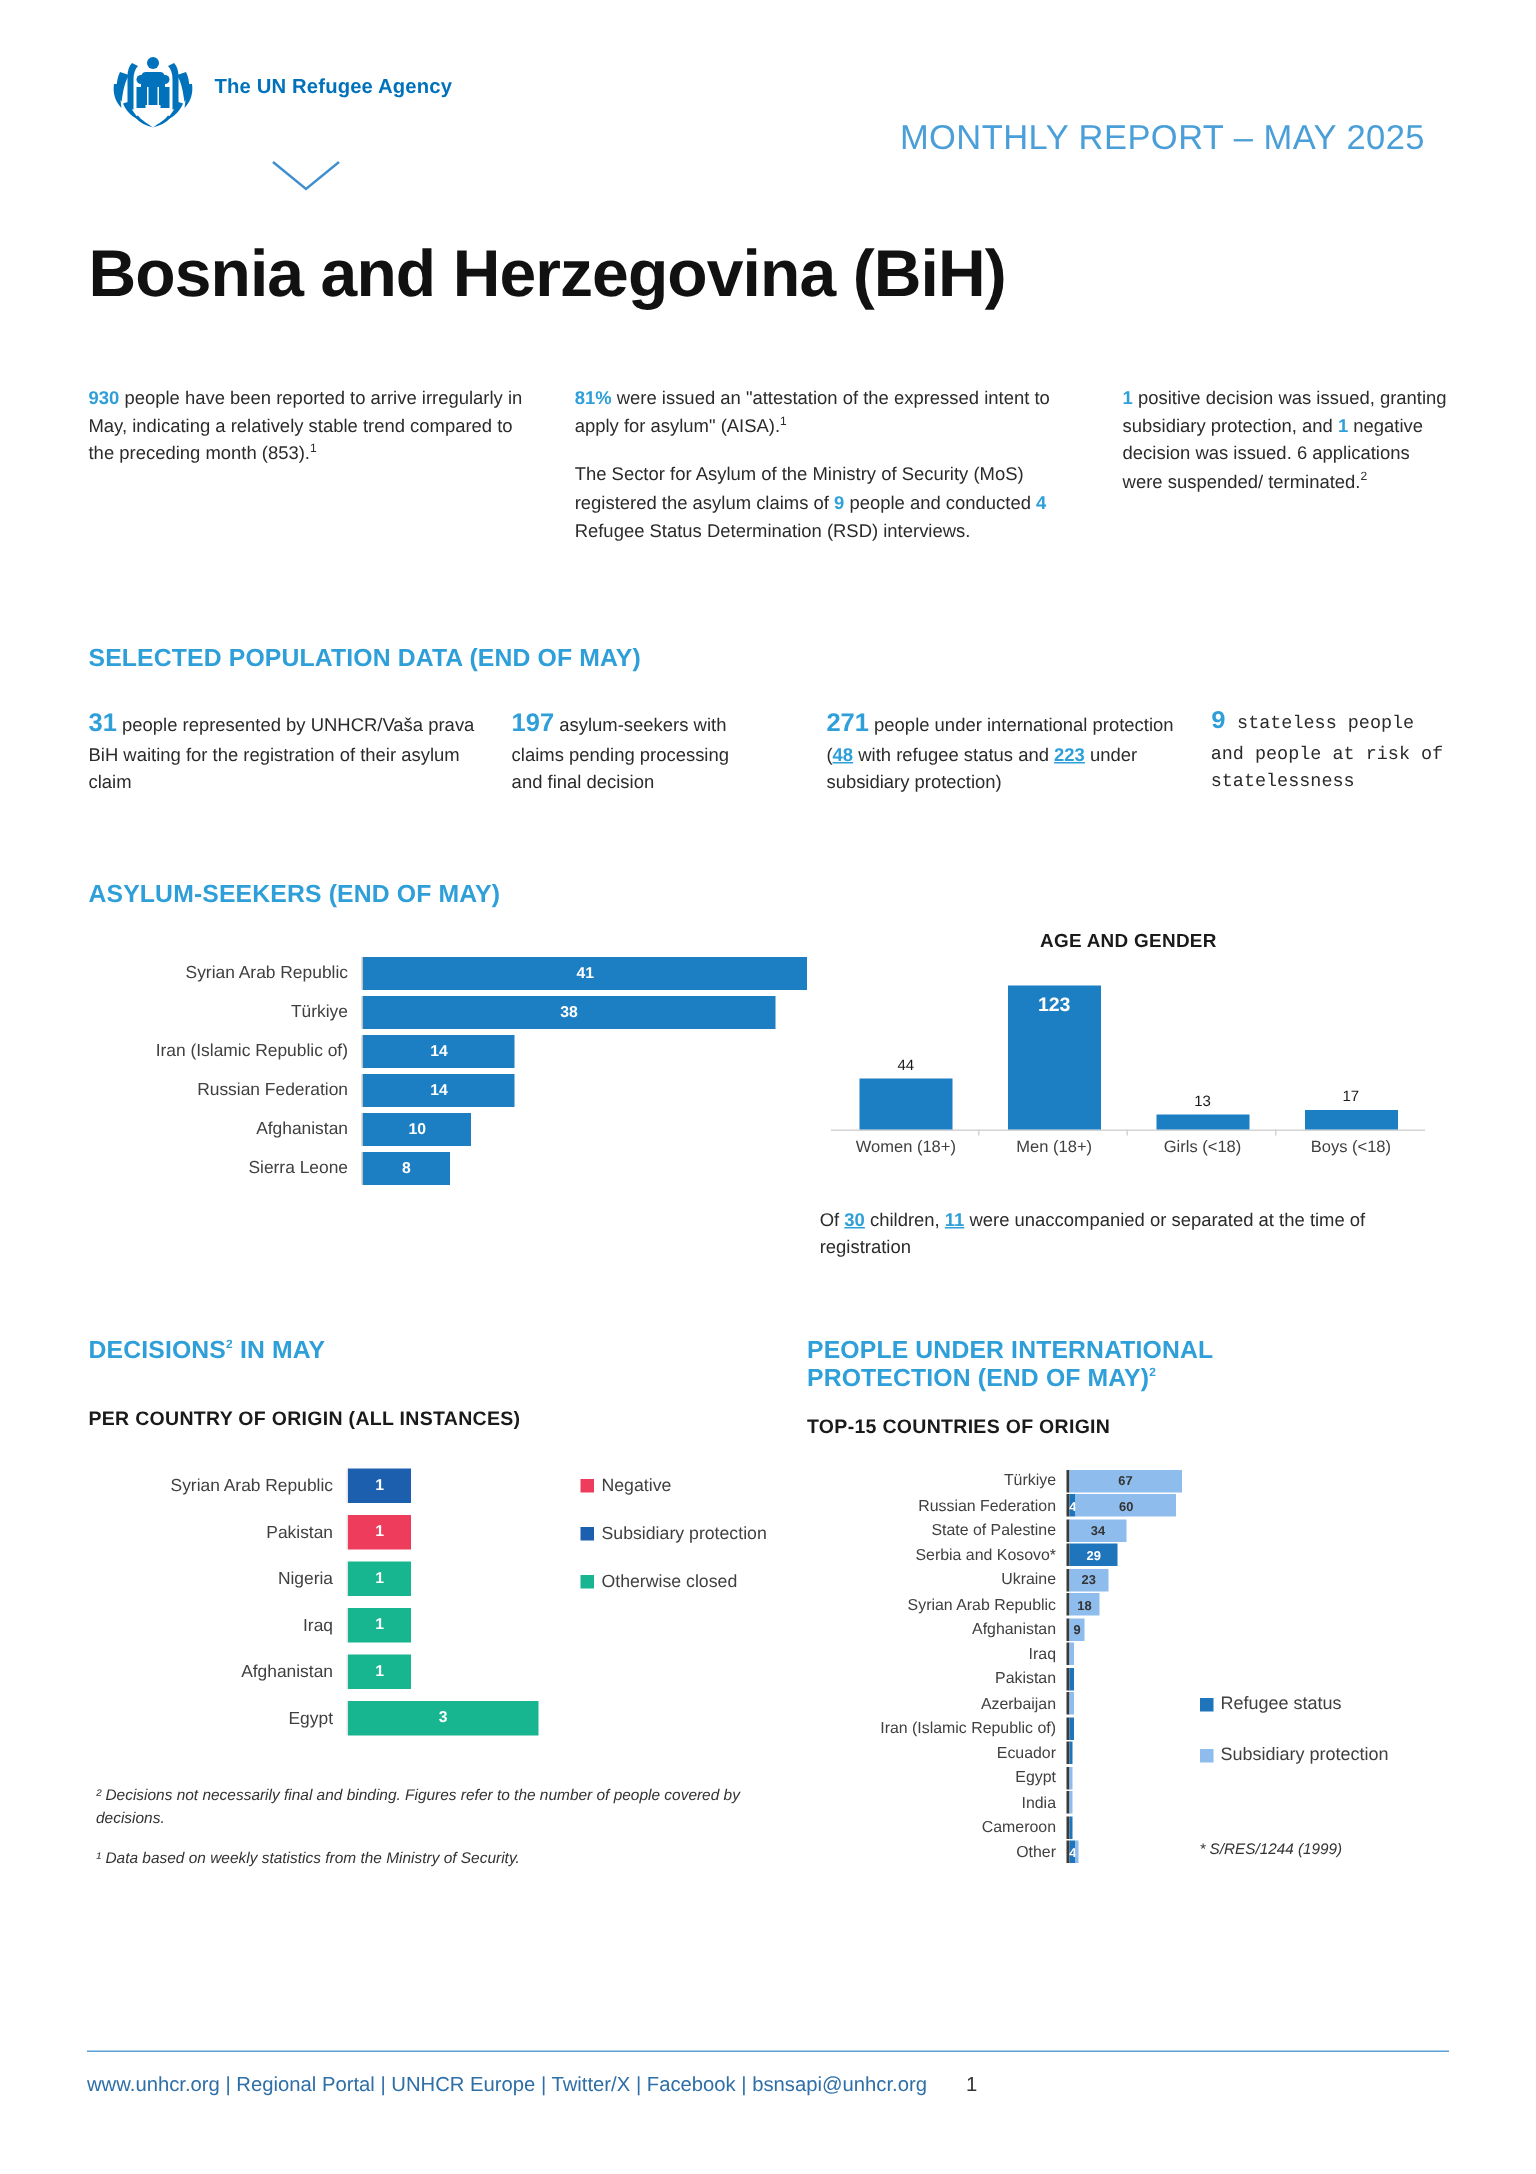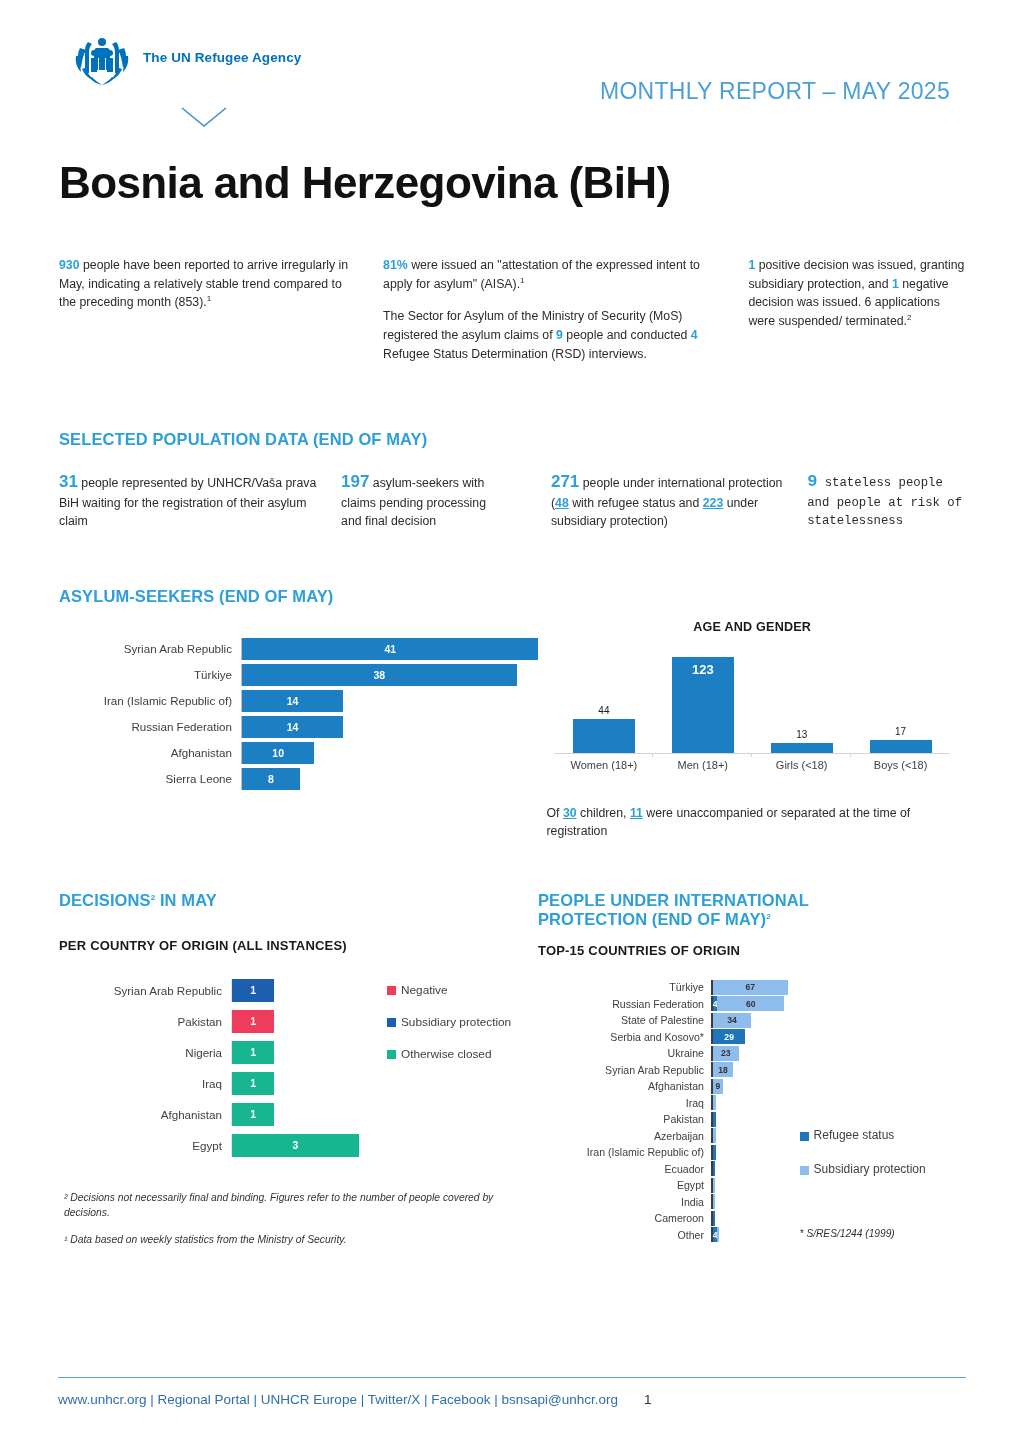--- a/index.html
+++ b/index.html
@@ -135,21 +135,21 @@
   .t15-track { flex: 1; position: relative; height: 15px; display: flex; border-left: 2px solid #3b3b3b; }
   .t15-seg { height: 15px; display: flex; align-items: center; justify-content: center; }
   .t15-val { font-size: 8.6px; font-weight: bold; }
   .t15-val.on-dark { color: #ffffff; }
   .t15-val.on-light { color: #333333; }
   .t15-legend { margin-left: 12px; position: relative; width: 180px; }
   .t15-leg-item { display: flex; align-items: center; font-size: 12px; color: #404040; margin-bottom: 20px; }
   .t15-note { font-size: 10.2px; font-style: italic; color: #333333; }
 
   
-  .footer { position: absolute; left: 58px; right: 58px; bottom: 42px; }
+  .footer { position: absolute; left: 58px; right: 58px; bottom: 52px; }
   .footer-rule { border-top: 1.6px solid #5b9fd4; }
   .footer-text {
     margin-top: 14px; color: #2e6fa8; font-size: 13.5px; display: flex; align-items: center;
   }
   .footer-page { margin-left: 26px; color: #333333; }
 </style>
 </head>
 <body>
 
 <div class="page">

